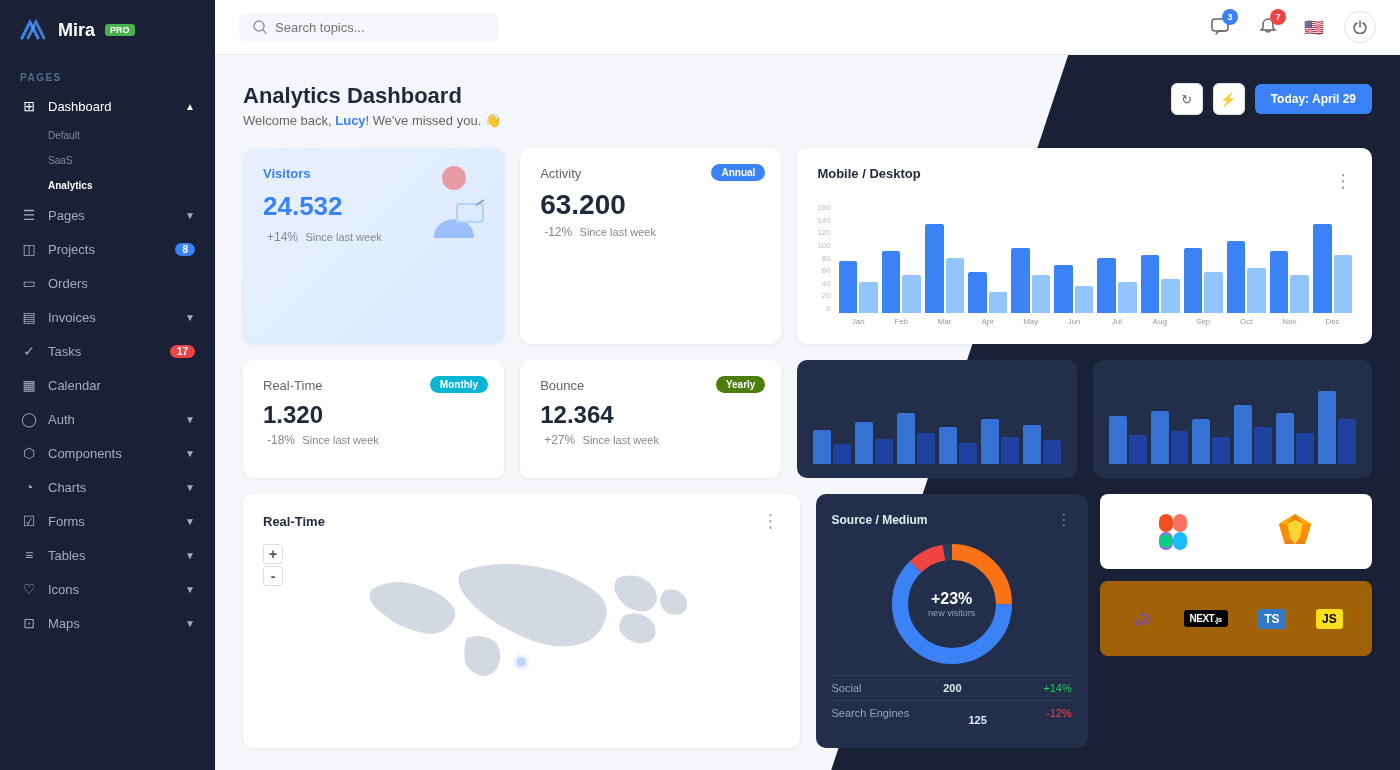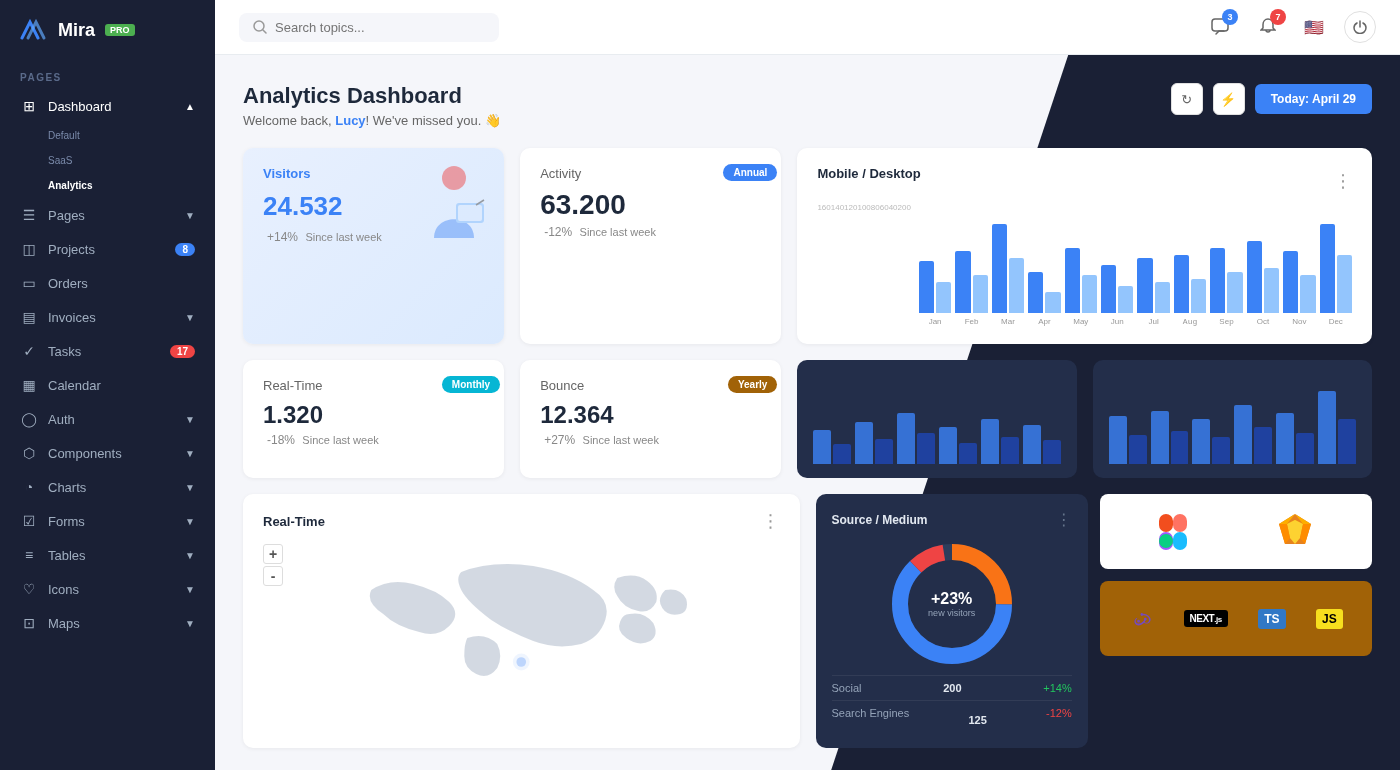--- a/index.html
+++ b/index.html
@@ -53,24 +53,24 @@
     .page-actions { display: flex; align-items: center; gap: 10px; }
     .icon-btn { width: 32px; height: 32px; border: 1px solid #e0e0e0; border-radius: 6px; display: flex; align-items: center; justify-content: center; cursor: pointer; background: #fff; color: #666; font-size: 13px; }
     .btn-primary { background: #3b82f6; color: #fff; border: none; border-radius: 6px; padding: 8px 16px; font-size: 12px; font-weight: 600; cursor: pointer; display: flex; align-items: center; gap: 6px; }
     .stat-card { background: #fff; border-radius: 10px; padding: 18px 20px; box-shadow: 0 1px 4px rgba(0,0,0,0.06); position: relative; overflow: hidden; }
     .stat-label { font-size: 13px; color: #666; font-weight: 500; }
     .stat-value { font-size: 28px; font-weight: 700; color: #1e293b; margin: 8px 0 4px; }
     .stat-change { font-size: 12px; }
     .stat-change.positive { color: #22c55e; }
     .stat-change.negative { color: #ef4444; }
     .stat-change span { color: #888; margin-left: 4px; }
-    .stat-badge { position: absolute; top: 16px; right: 4px; padding: 3px 10px; border-radius: 12px; font-size: 10px; font-weight: 700; }
+    .stat-badge { position: absolute; top: 16px; right: 16px; padding: 3px 10px; border-radius: 12px; font-size: 10px; font-weight: 700; }
     .badge-blue { background: #3b82f6; color: #fff; }
     .badge-teal { background: #06b6d4; color: #fff; }
-    .badge-green { background: #a16207; color: #fff; }
+    .badge-green { background: #4d7c0f; color: #fff; }
 
     
     .chart-card { background: #fff; border-radius: 10px; padding: 18px 20px; box-shadow: 0 1px 4px rgba(0,0,0,0.06); }
     .chart-title { font-size: 13px; font-weight: 600; color: #1e293b; margin-bottom: 14px; }
     .chart-3dots { float: right; color: #999; cursor: pointer; font-size: 18px; }
     .y-axis { display: flex; flex-direction: column; justify-content: space-between; font-size: 9px; color: #bbb; padding-right: 6px; height: 120px; text-align: right; }
   </style>
 </head>
 <body>
 
@@ -249,21 +249,21 @@
             <span style="color: #888; font-size: 11px;">Since last week</span>
           </div>
         </div>
 
         <div class="chart-card" style="min-height: 130px;">
           <div style="display: flex; justify-content: space-between; align-items: center; margin-bottom: 8px;">
             <span class="chart-title">Mobile / Desktop</span>
             <span class="chart-3dots">⋮</span>
           </div>
           <div style="display: flex; gap: 4px;">
-            <div class="y-axis" style="font-size: 8px; color: #bbb; display: flex; flex-direction: row; justify-content: space-between; height: 110px; text-align: right; padding-right: 4px;">
+            <div class="y-axis" style="font-size: 8px; color: #bbb; display: flex; flex-direction: column; justify-content: space-between; height: 110px; text-align: right; padding-right: 4px;">
               <span>160</span>
                 <span>140</span>
                 <span>120</span>
                 <span>100</span>
                 <span>80</span>
                 <span>60</span>
                 <span>40</span>
                 <span>20</span>
                 <span>0</span>
             </div>

